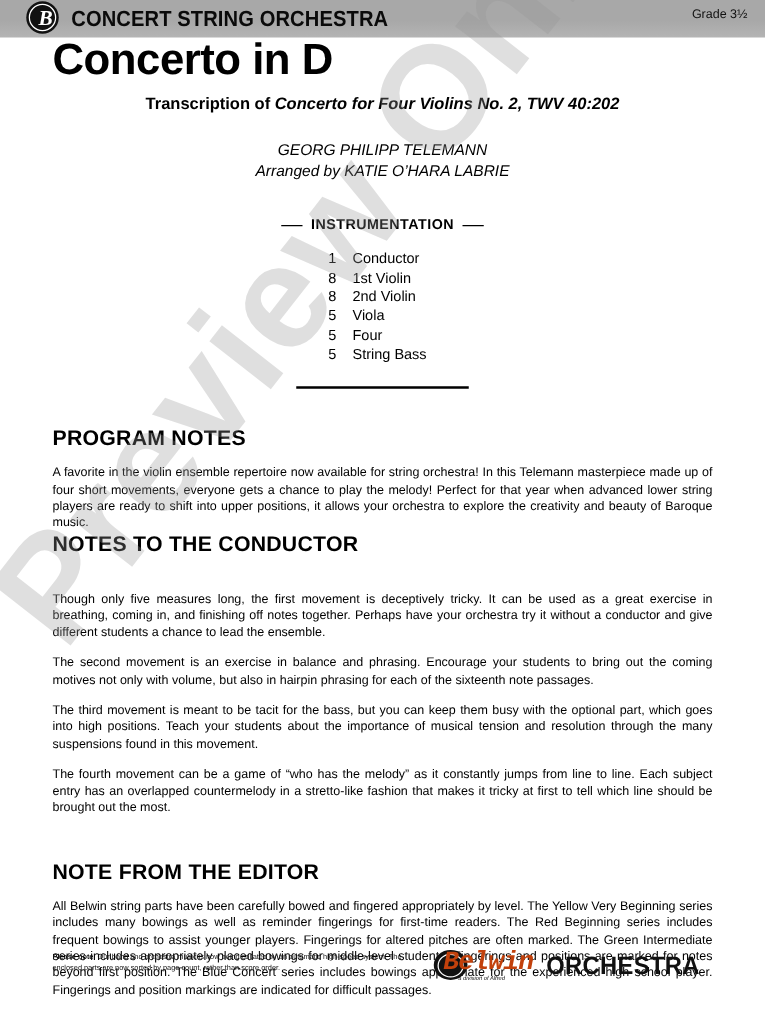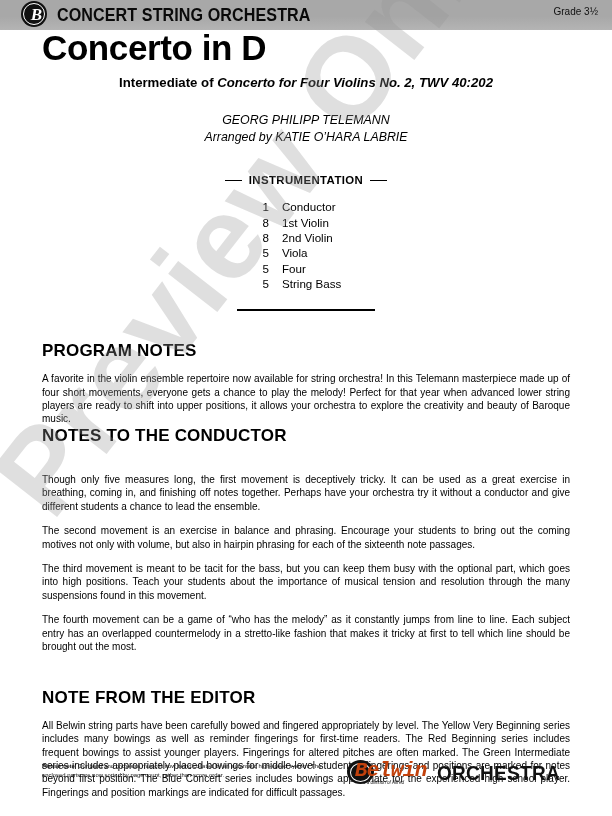--- a/index.html
+++ b/index.html
@@ -312,21 +312,21 @@
 
   <div id="watermark">
     <span>Preview Only</span>
   </div>
 
   <div id="content">
     <div class="inner">
 
       <div id="title">Concerto in D</div>
 
-      <div id="subtitle"><span>Intermediate of </span><span class="ital">Concerto for Four Violins No. 2, TWV 40:202</span></div>
+      <div id="subtitle"><span>Transcription of </span><span class="ital">Concerto for Four Violins No. 2, TWV 40:202</span></div>
 
       <div id="composer">GEORG PHILIPP TELEMANN</div>
       <div id="arranger">Arranged by KATIE O’HARA LABRIE</div>
 
       <div id="instr-head">
         <span class="dash"></span>
         <span>INSTRUMENTATION</span>
         <span class="dash"></span>
       </div>
 

